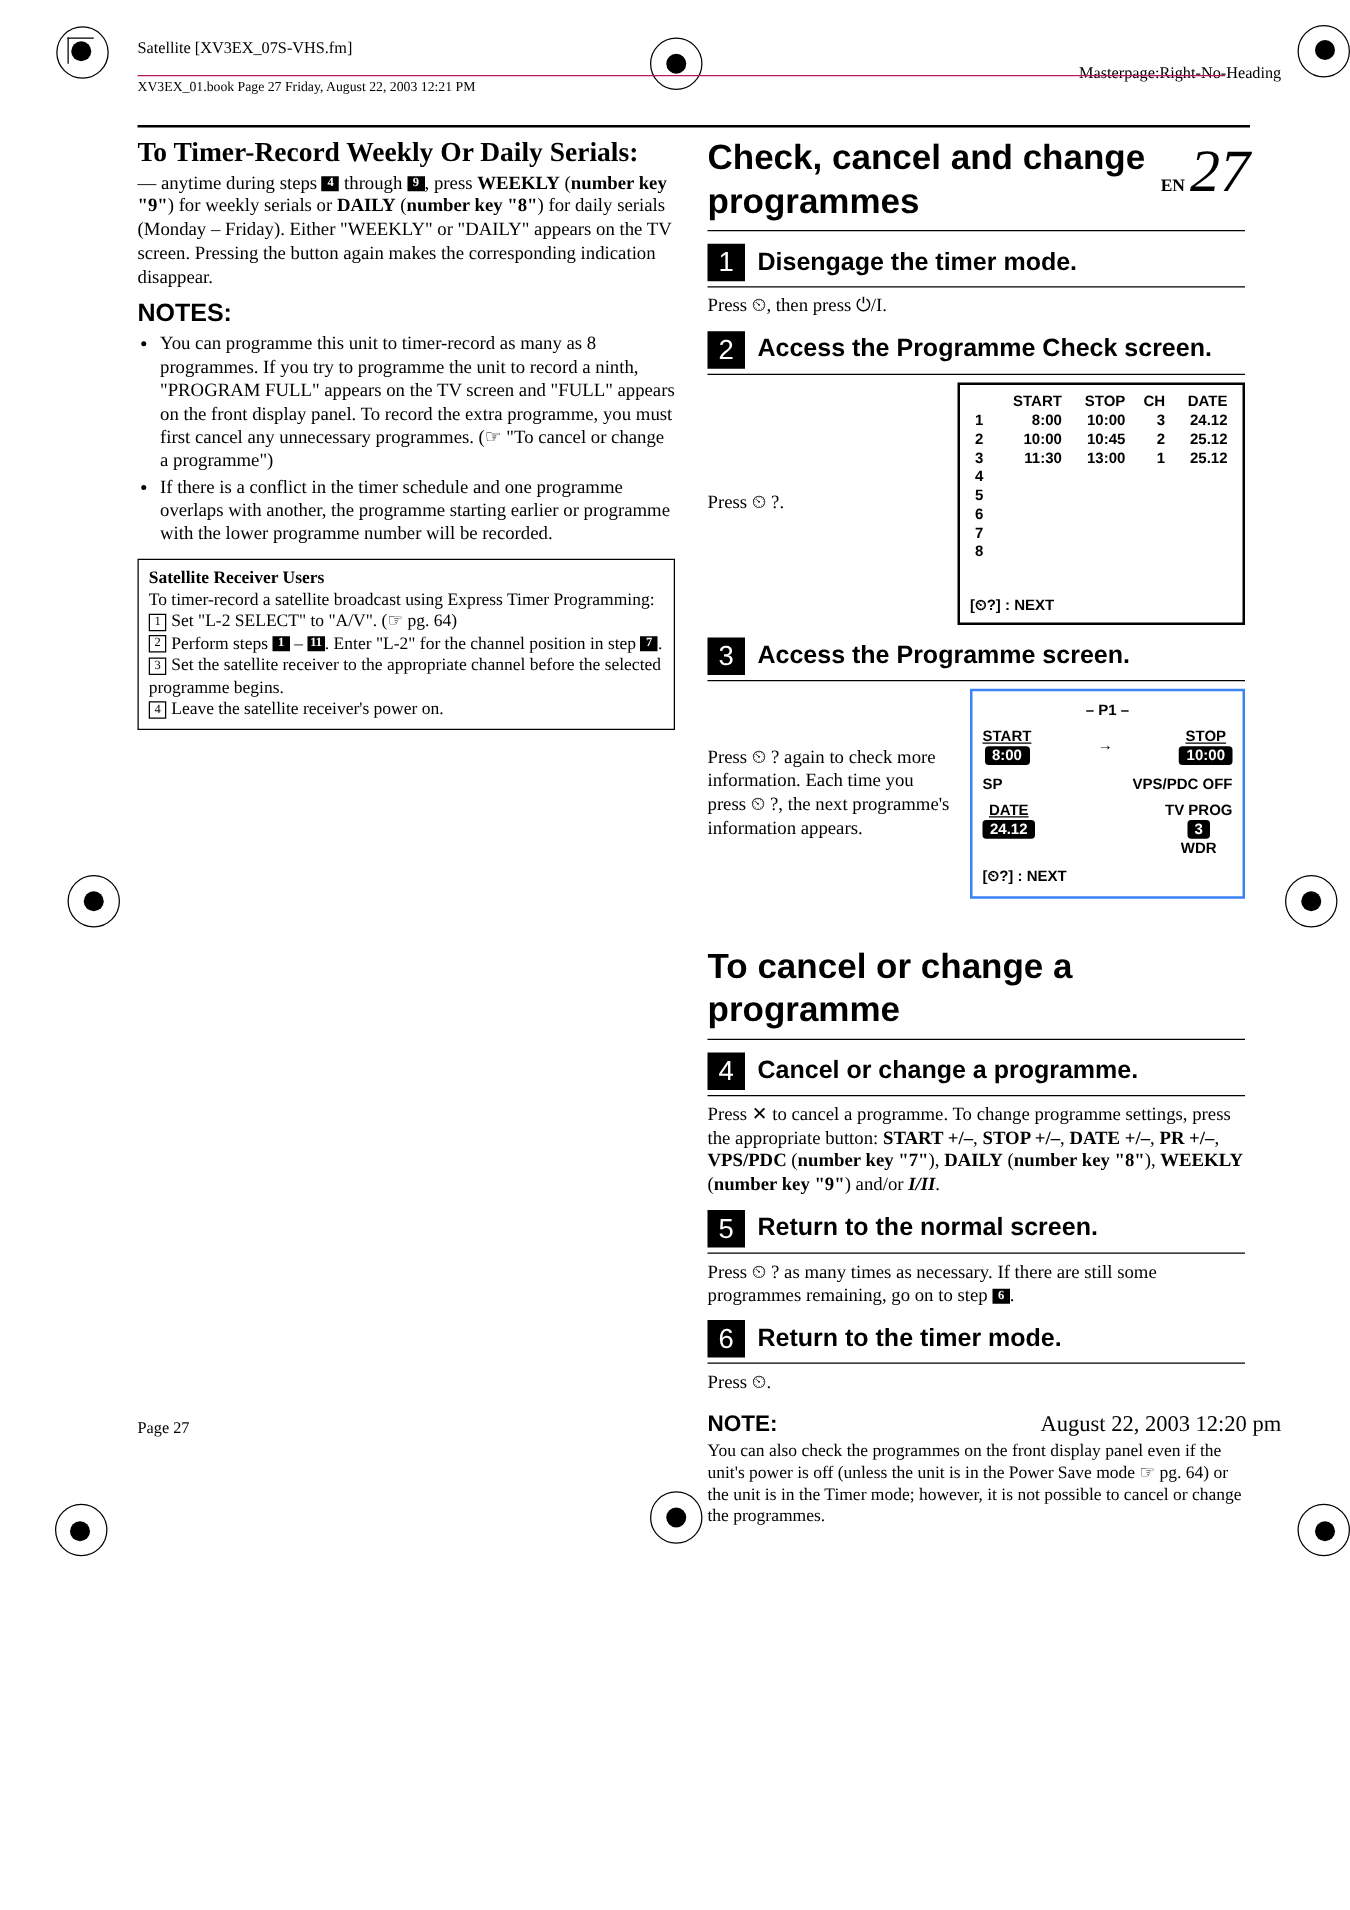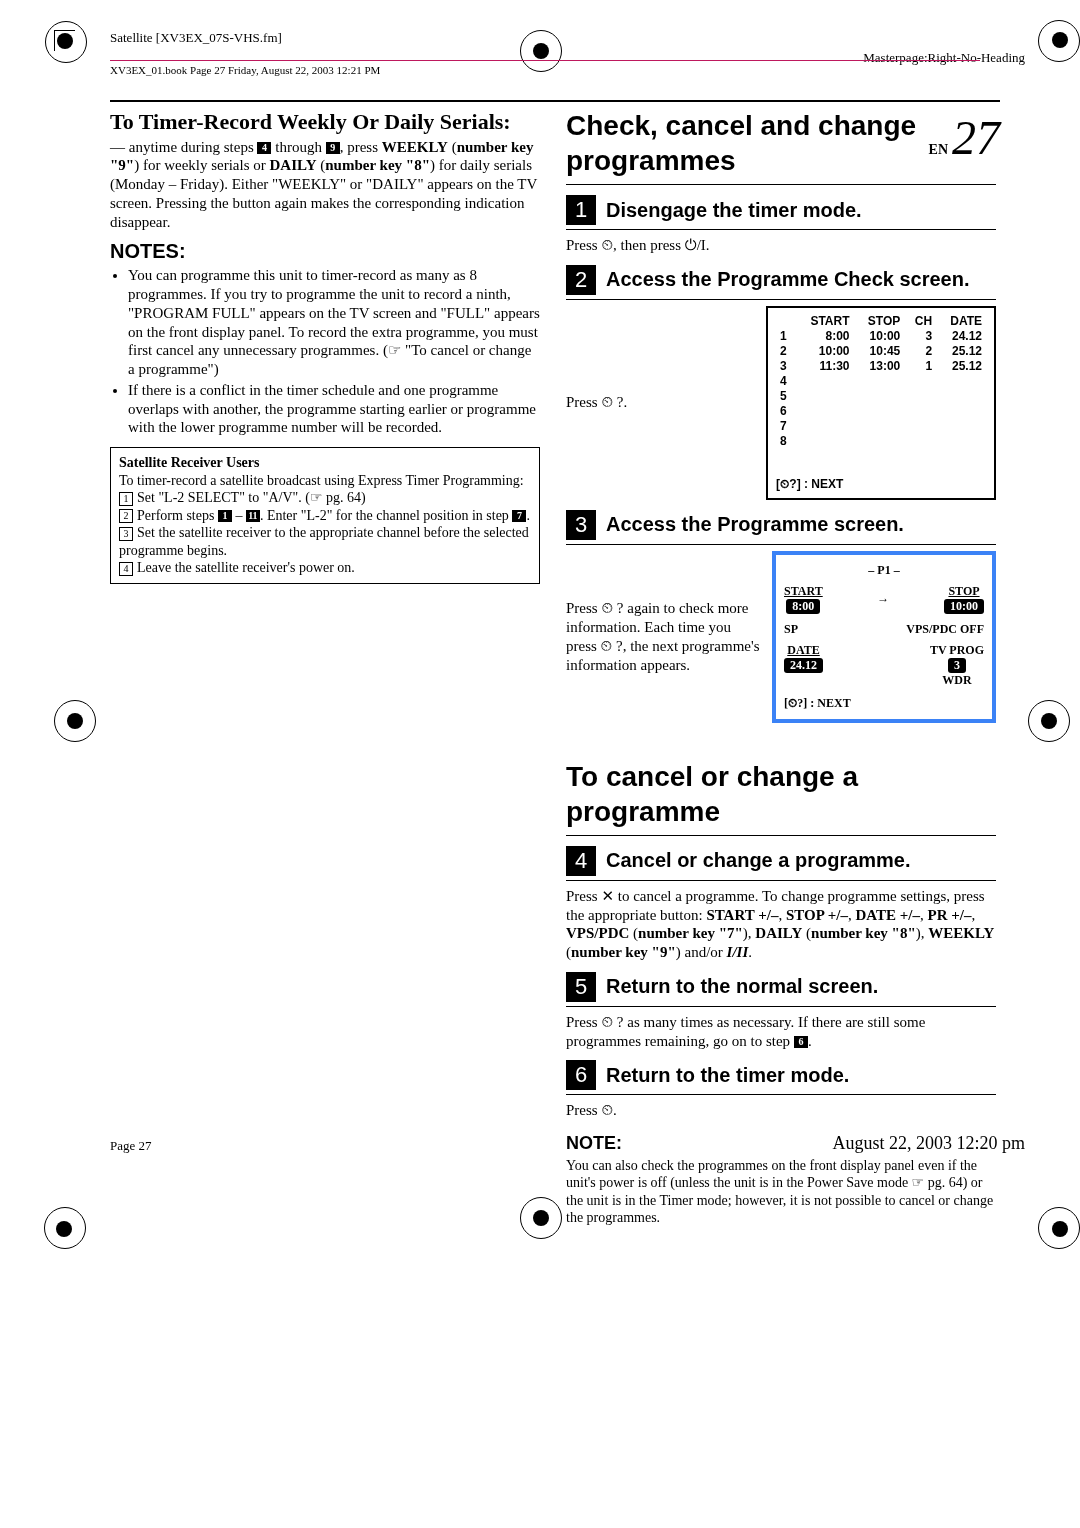--- a/index.html
+++ b/index.html
@@ -150,22 +150,22 @@
     font-size: 13px;
     line-height: 1.25;
     padding: 6px 8px;
     width: 210px;
   }
   .osd table { border-collapse: collapse; width: 100%; }
   .osd td { padding: 0 4px; font-size: 12px; text-align: right; }
   .osd td.l { text-align: left; }
   .osd .foot { font-size: 12px; margin-top: 28px; }
   .osd2 {
-    border: 4px solid #3b82f6;
-    font-family: Liberation Serif, serif;
+    border: 2px solid #3b82f6;
+    font-family: Liberation Sans, sans-serif;
     font-weight: bold;
     font-size: 12px;
     padding: 8px;
     width: 200px;
   }
   .pill {
     display: inline-block;
     background: #000;
     color: #fff;
     border-radius: 3px;

